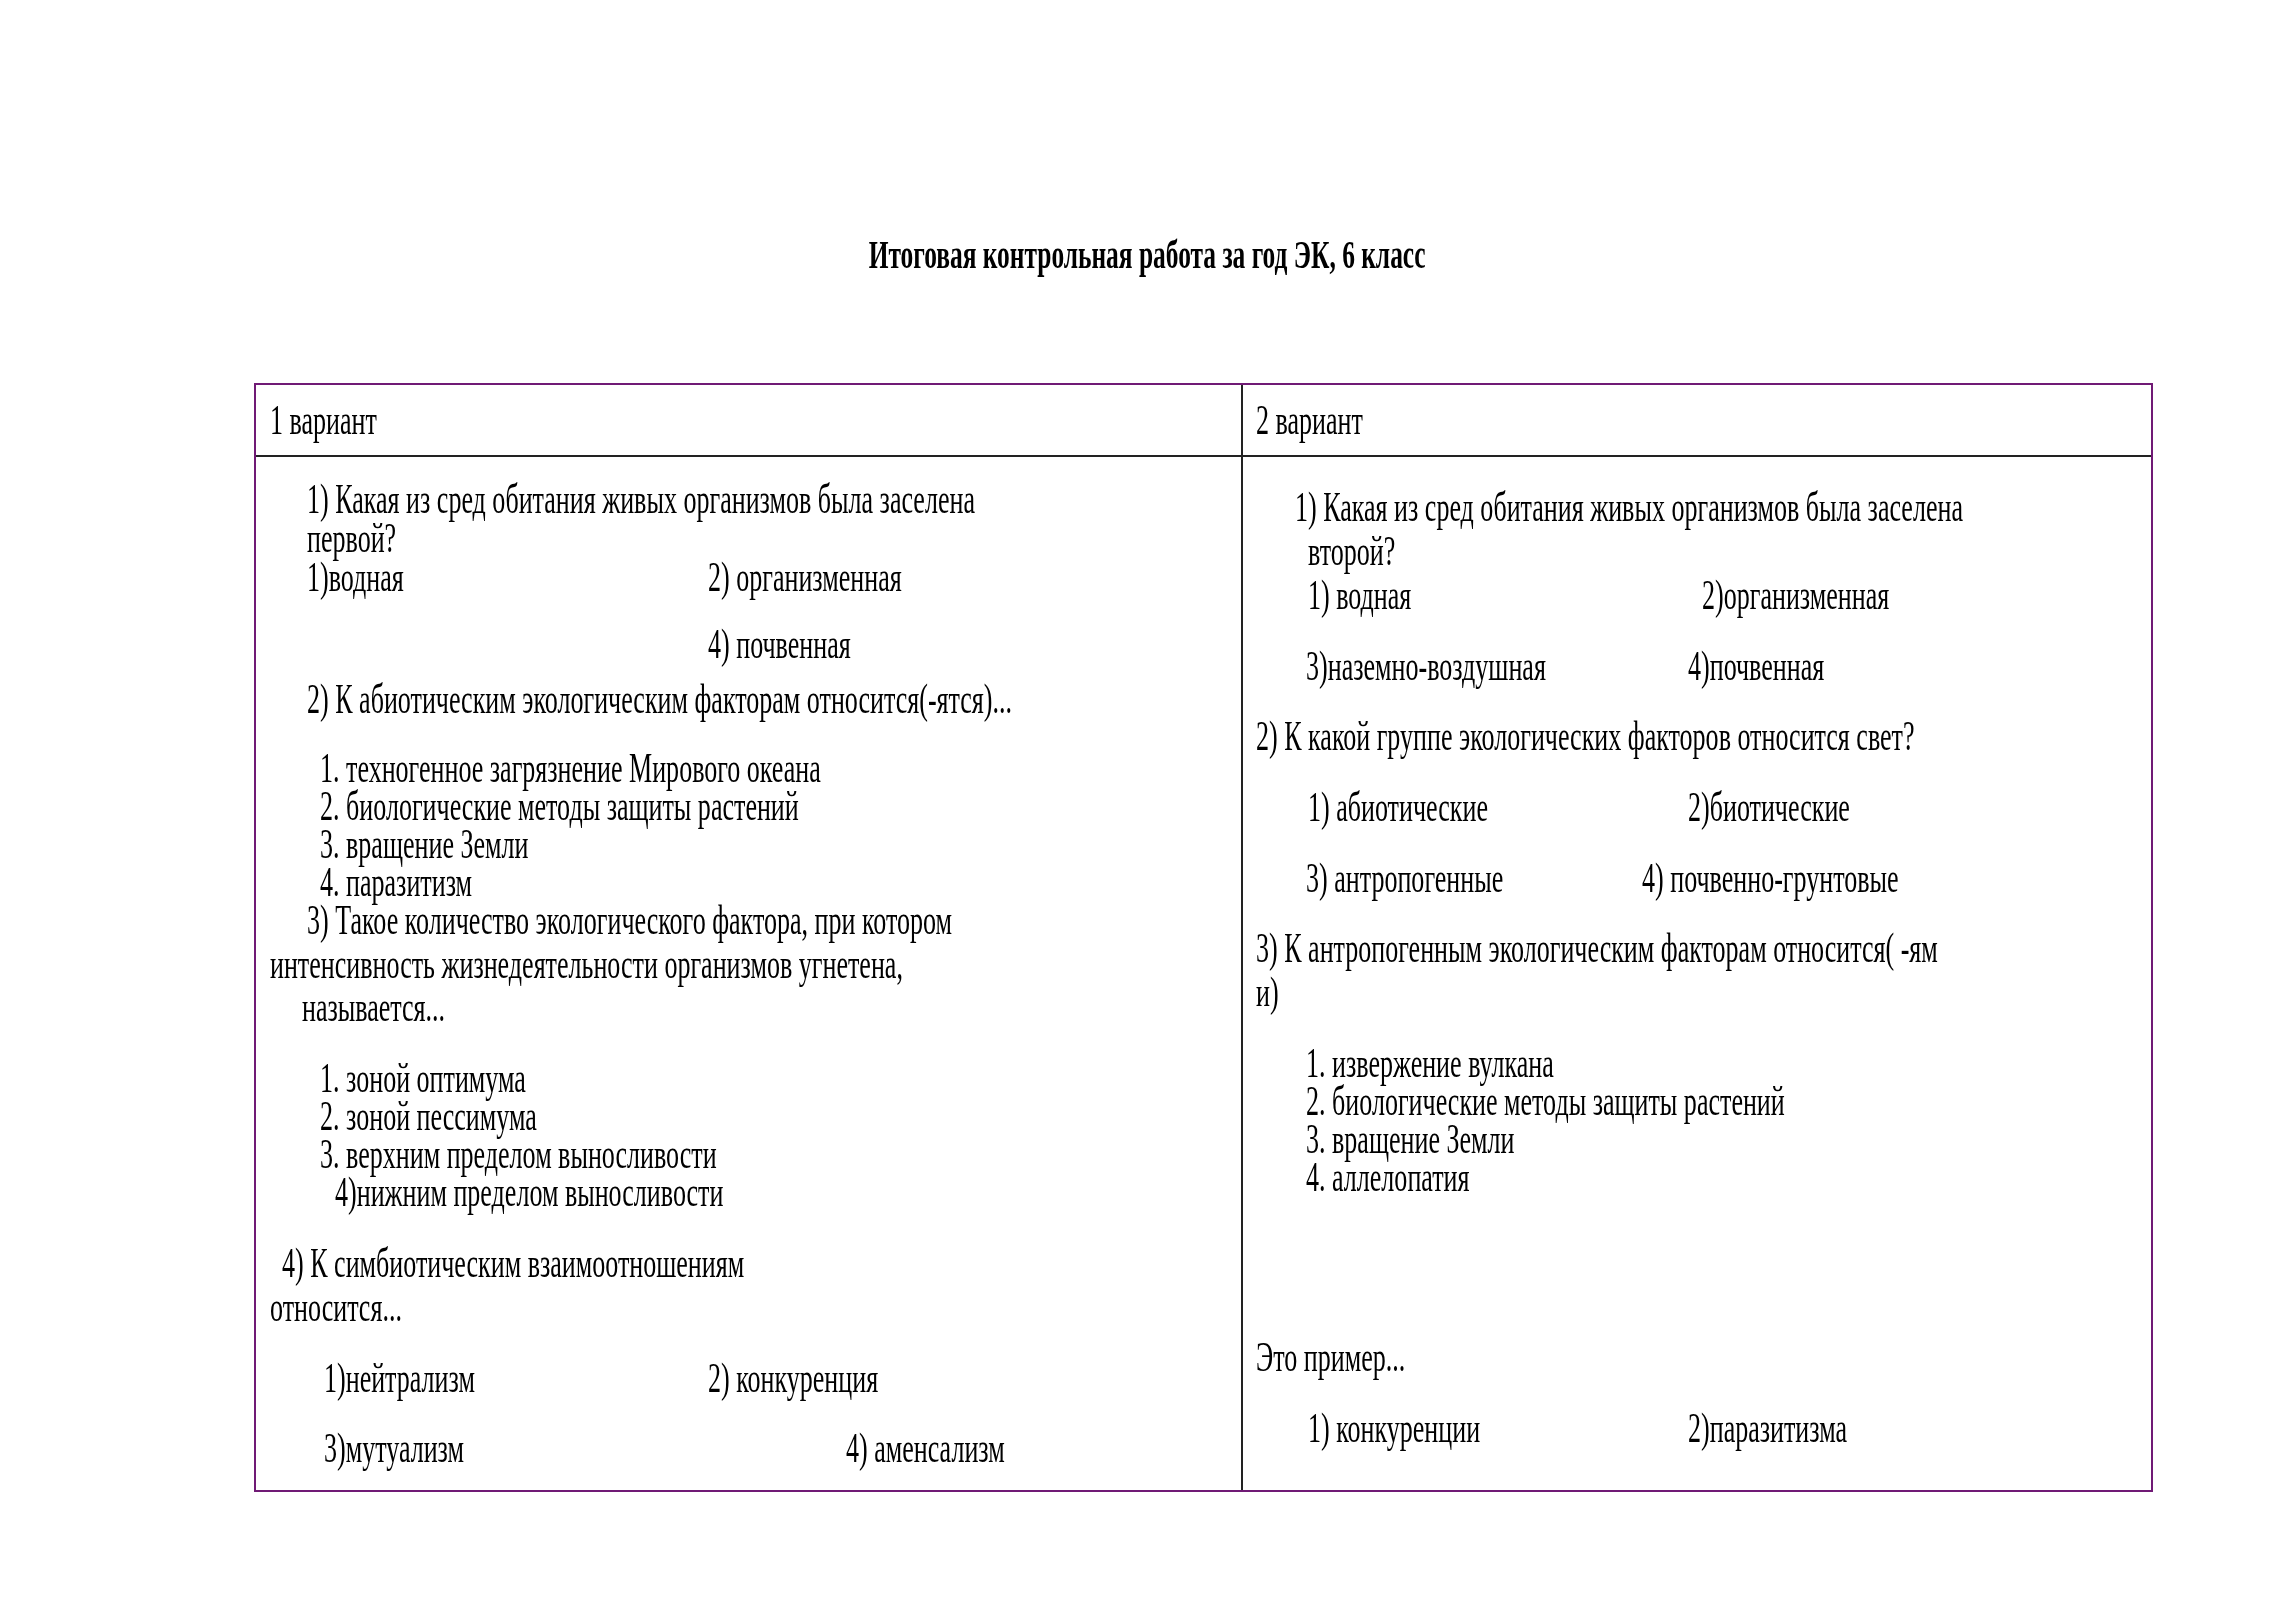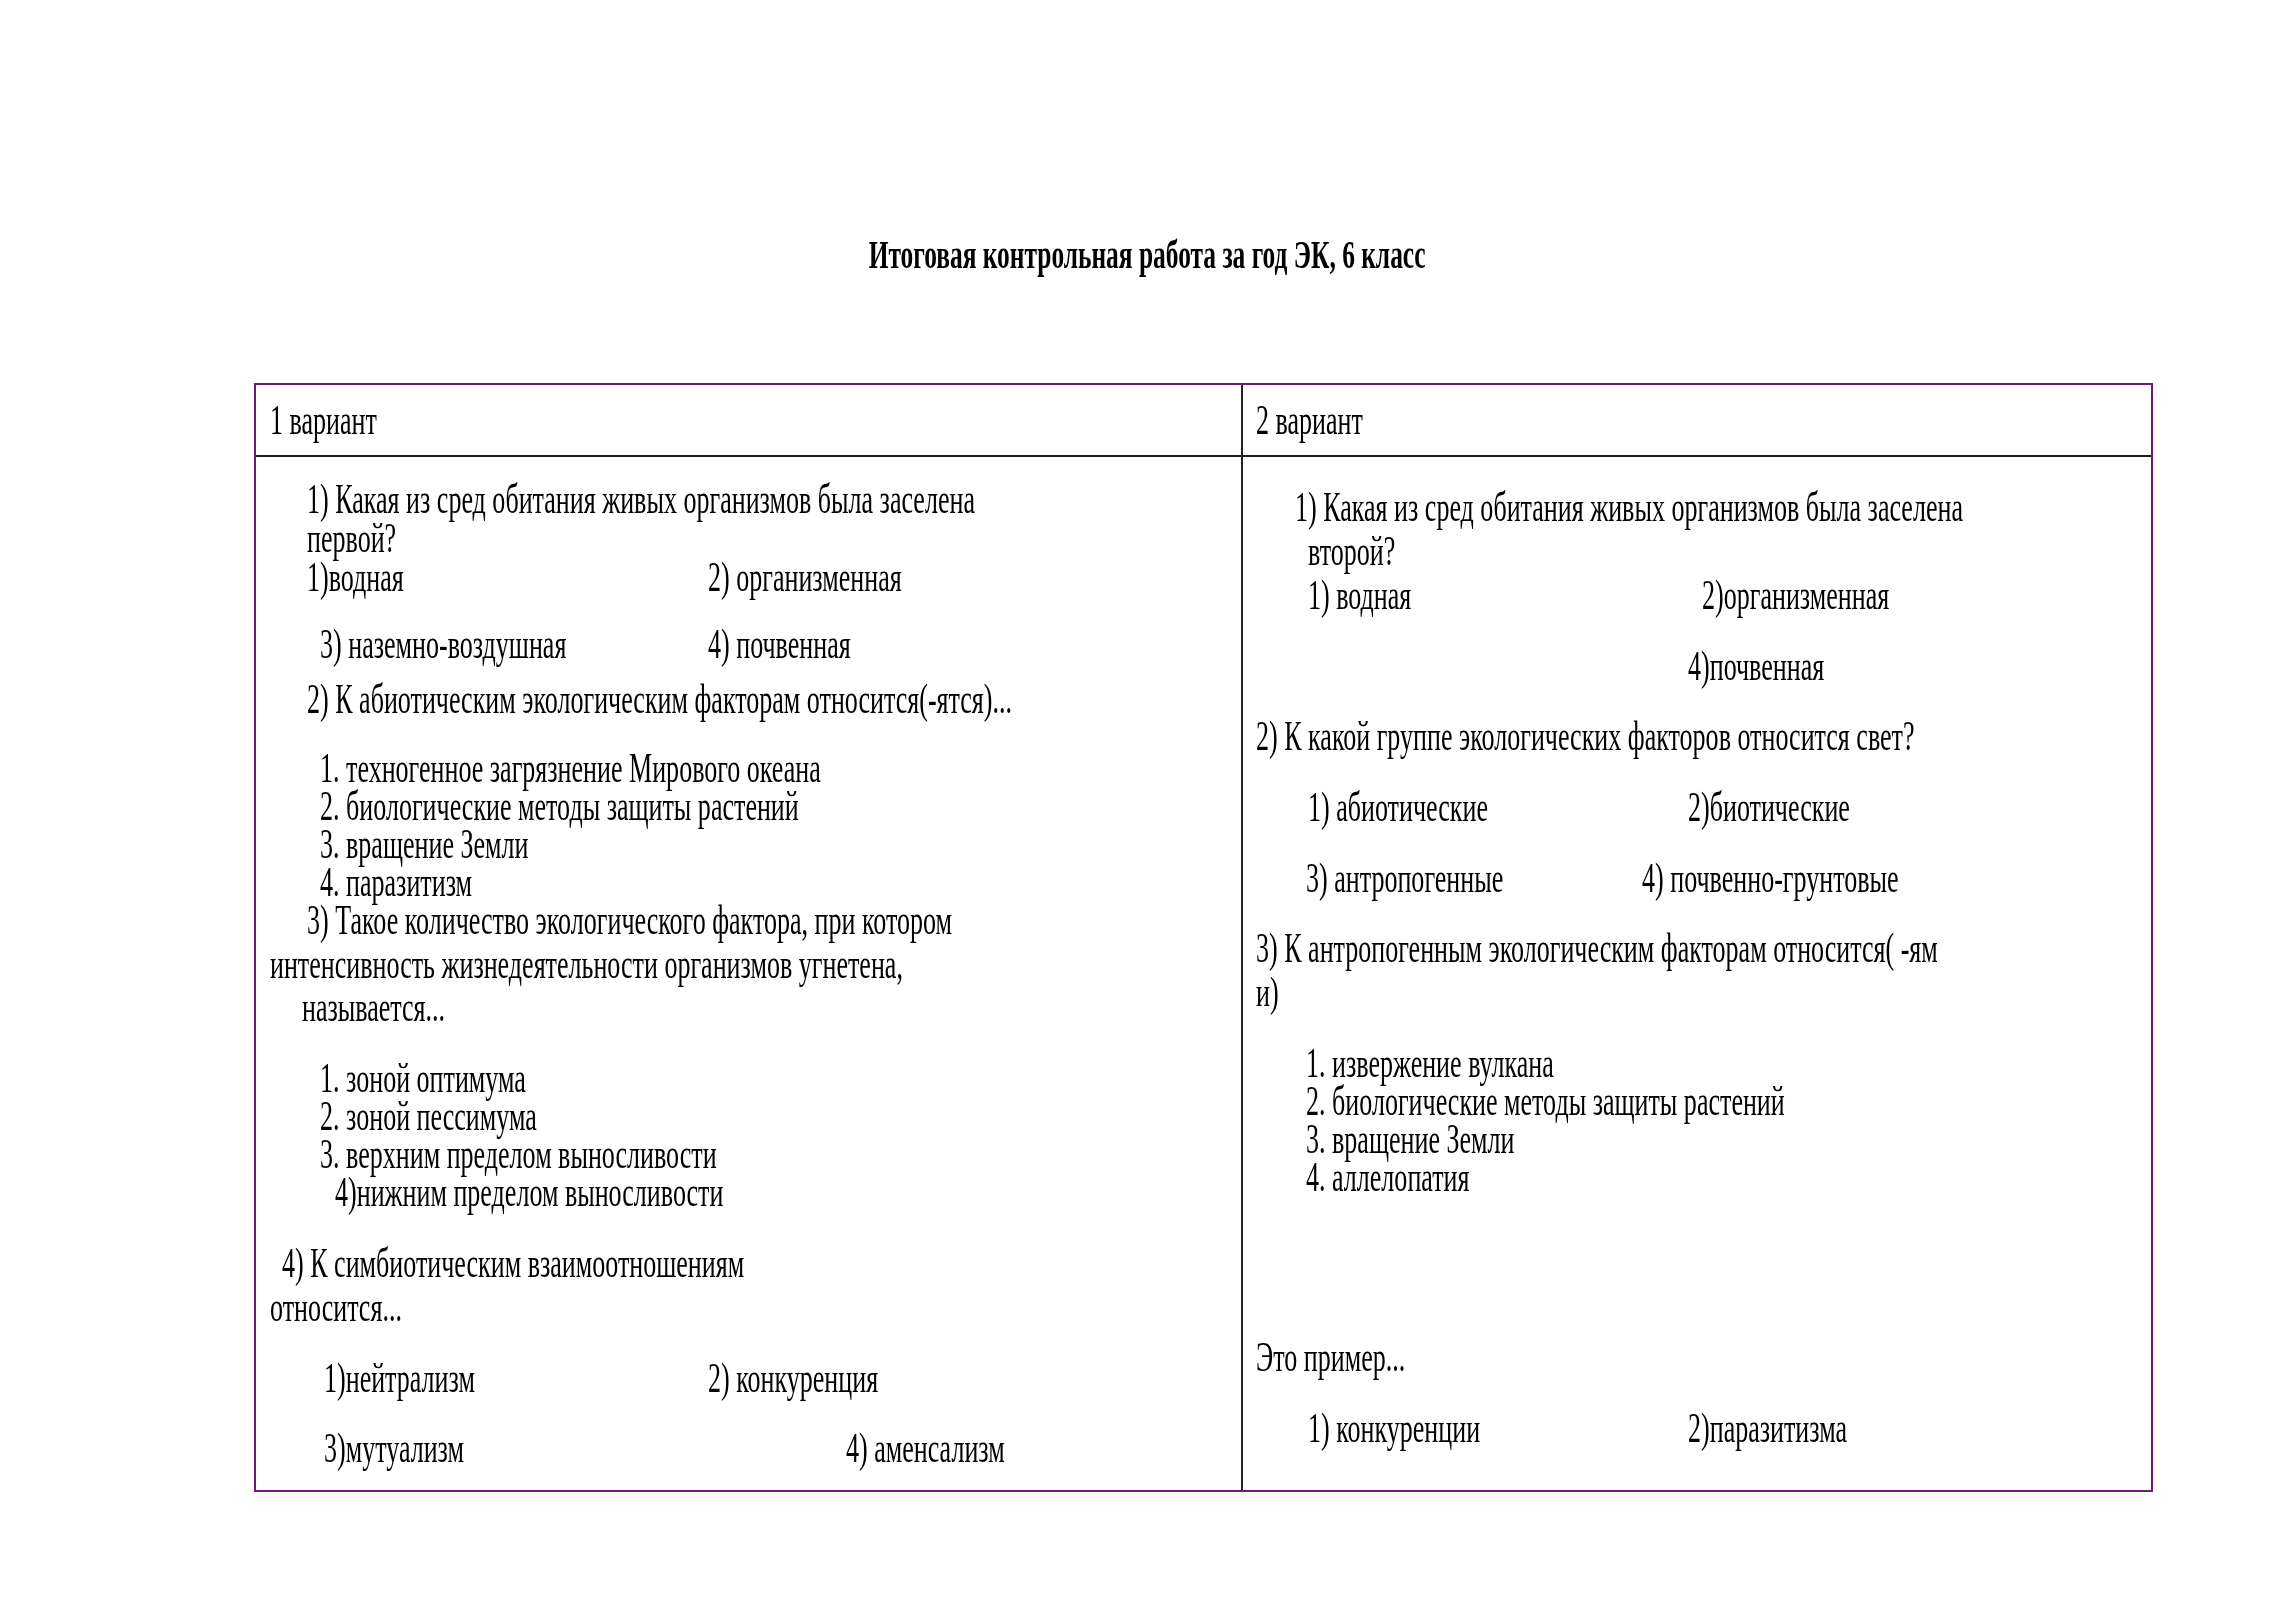--- a/index.html
+++ b/index.html
@@ -24,21 +24,20 @@
 <div class="tbl">
   <div class="vline"></div>
   <div class="hline"></div>
 
   <div class="t" style="left:14.4px; top:14.4px;"><span class="cond">1 вариант</span></div>
 
   <div class="t" style="left:51px; top:93px;"><span class="cond">1) Какая из сред обитания живых организмов была заселена</span></div>
   <div class="t" style="left:51px; top:132px;"><span class="cond">первой?</span></div>
   <div class="t" style="left:51px; top:171px;"><span class="cond">1)водная</span></div>
   <div class="t" style="left:452px; top:171px;"><span class="cond">2) организменная</span></div>
-  <div class="t" style="left:64px; top:238px;"><span class="cond">3) наземно-воздушная</span></div>
   <div class="t" style="left:452px; top:238px;"><span class="cond">4) почвенная</span></div>
 
   <div class="t" style="left:51px; top:293px;"><span class="cond">2) К абиотическим экологическим факторам относится(-ятся)...</span></div>
   <div class="t" style="left:64px; top:362px;"><span class="cond">1.  техногенное загрязнение Мирового океана</span></div>
   <div class="t" style="left:64px; top:400px;"><span class="cond">2.  биологические методы защиты растений</span></div>
   <div class="t" style="left:64px; top:438px;"><span class="cond">3.  вращение Земли</span></div>
   <div class="t" style="left:64px; top:476px;"><span class="cond">4.  паразитизм</span></div>
 
   <div class="t" style="left:51px; top:514px;"><span class="cond">3)  Такое  количество  экологического  фактора,  при  котором</span></div>
   <div class="t" style="left:14.4px; top:558px;"><span class="cond">интенсивность     жизнедеятельности     организмов     угнетена,</span></div>
@@ -54,20 +53,21 @@
   <div class="t" style="left:452px; top:972px;"><span class="cond">2) конкуренция</span></div>
   <div class="t" style="left:68px; top:1042px;text-align:center;"><span class="cond">3)мутуализм</span></div>
   <div class="t" style="left:590px; top:1042px;"><span class="cond">4) аменсализм</span></div>
 
   <div class="t" style="left:1000px; top:14.4px;"><span class="cond">2 вариант</span></div>
 
   <div class="t" style="left:1039px; top:101px;"><span class="cond">1) Какая из сред обитания живых организмов была заселена</span></div>
   <div class="t" style="left:1052px; top:145px;"><span class="cond">второй?</span></div>
   <div class="t" style="left:1052px; top:189px;"><span class="cond">1) водная</span></div>
   <div class="t" style="left:1446px; top:189px;"><span class="cond">2)организменная</span></div>
+  <div class="t" style="left:1050px; top:260px;"><span class="cond">3)наземно-воздушная</span></div>
   <div class="t" style="left:1432px; top:260px;"><span class="cond">4)почвенная</span></div>
 
   <div class="t" style="left:1000px; top:330px;"><span class="cond">2) К какой группе экологических факторов относится свет?</span></div>
   <div class="t" style="left:1052px; top:401px;"><span class="cond">1) абиотические</span></div>
   <div class="t" style="left:1432px; top:401px;"><span class="cond">2)биотические</span></div>
   <div class="t" style="left:1050px; top:472px;"><span class="cond">3) антропогенные</span></div>
   <div class="t" style="left:1386px; top:472px;"><span class="cond">4) почвенно-грунтовые</span></div>
 
   <div class="t" style="left:1000px; top:542px;"><span class="cond">3) К антропогенным экологическим факторам относится( -ям</span></div>
   <div class="t" style="left:1000px; top:586px;"><span class="cond">и)</span></div>

